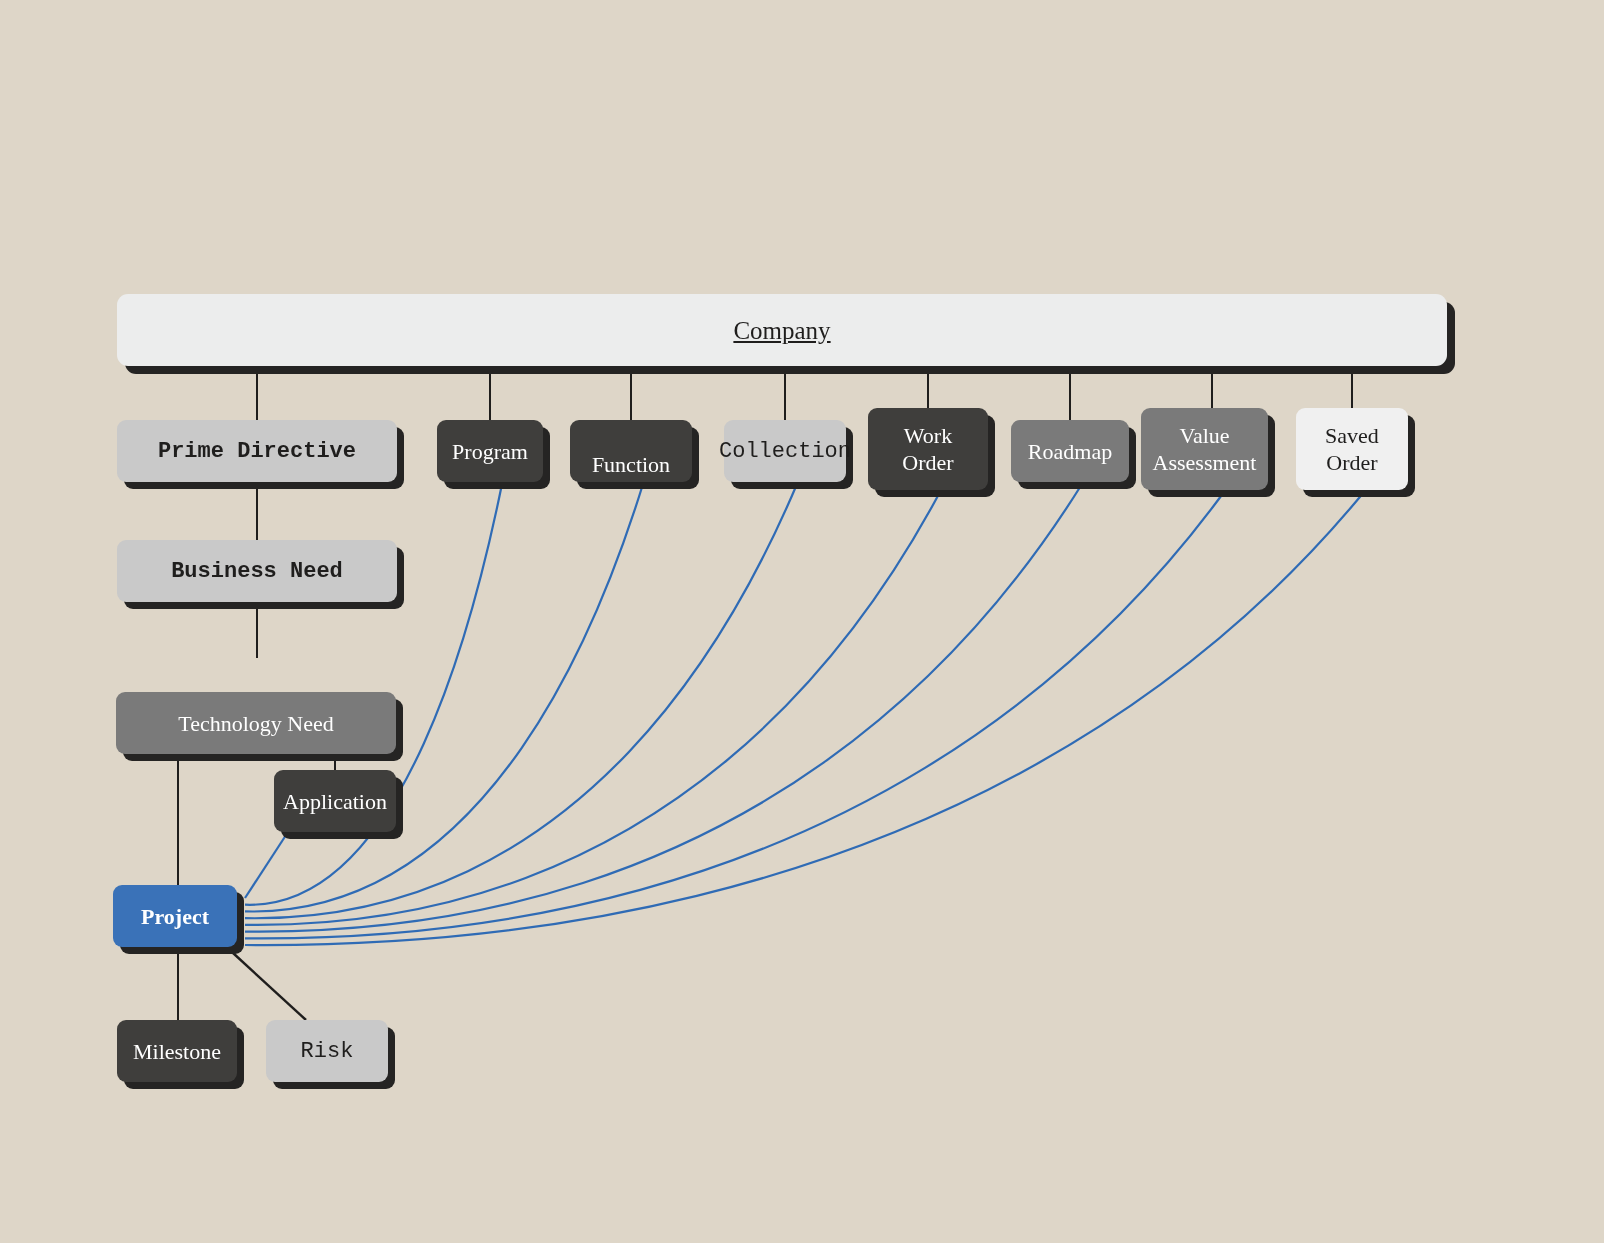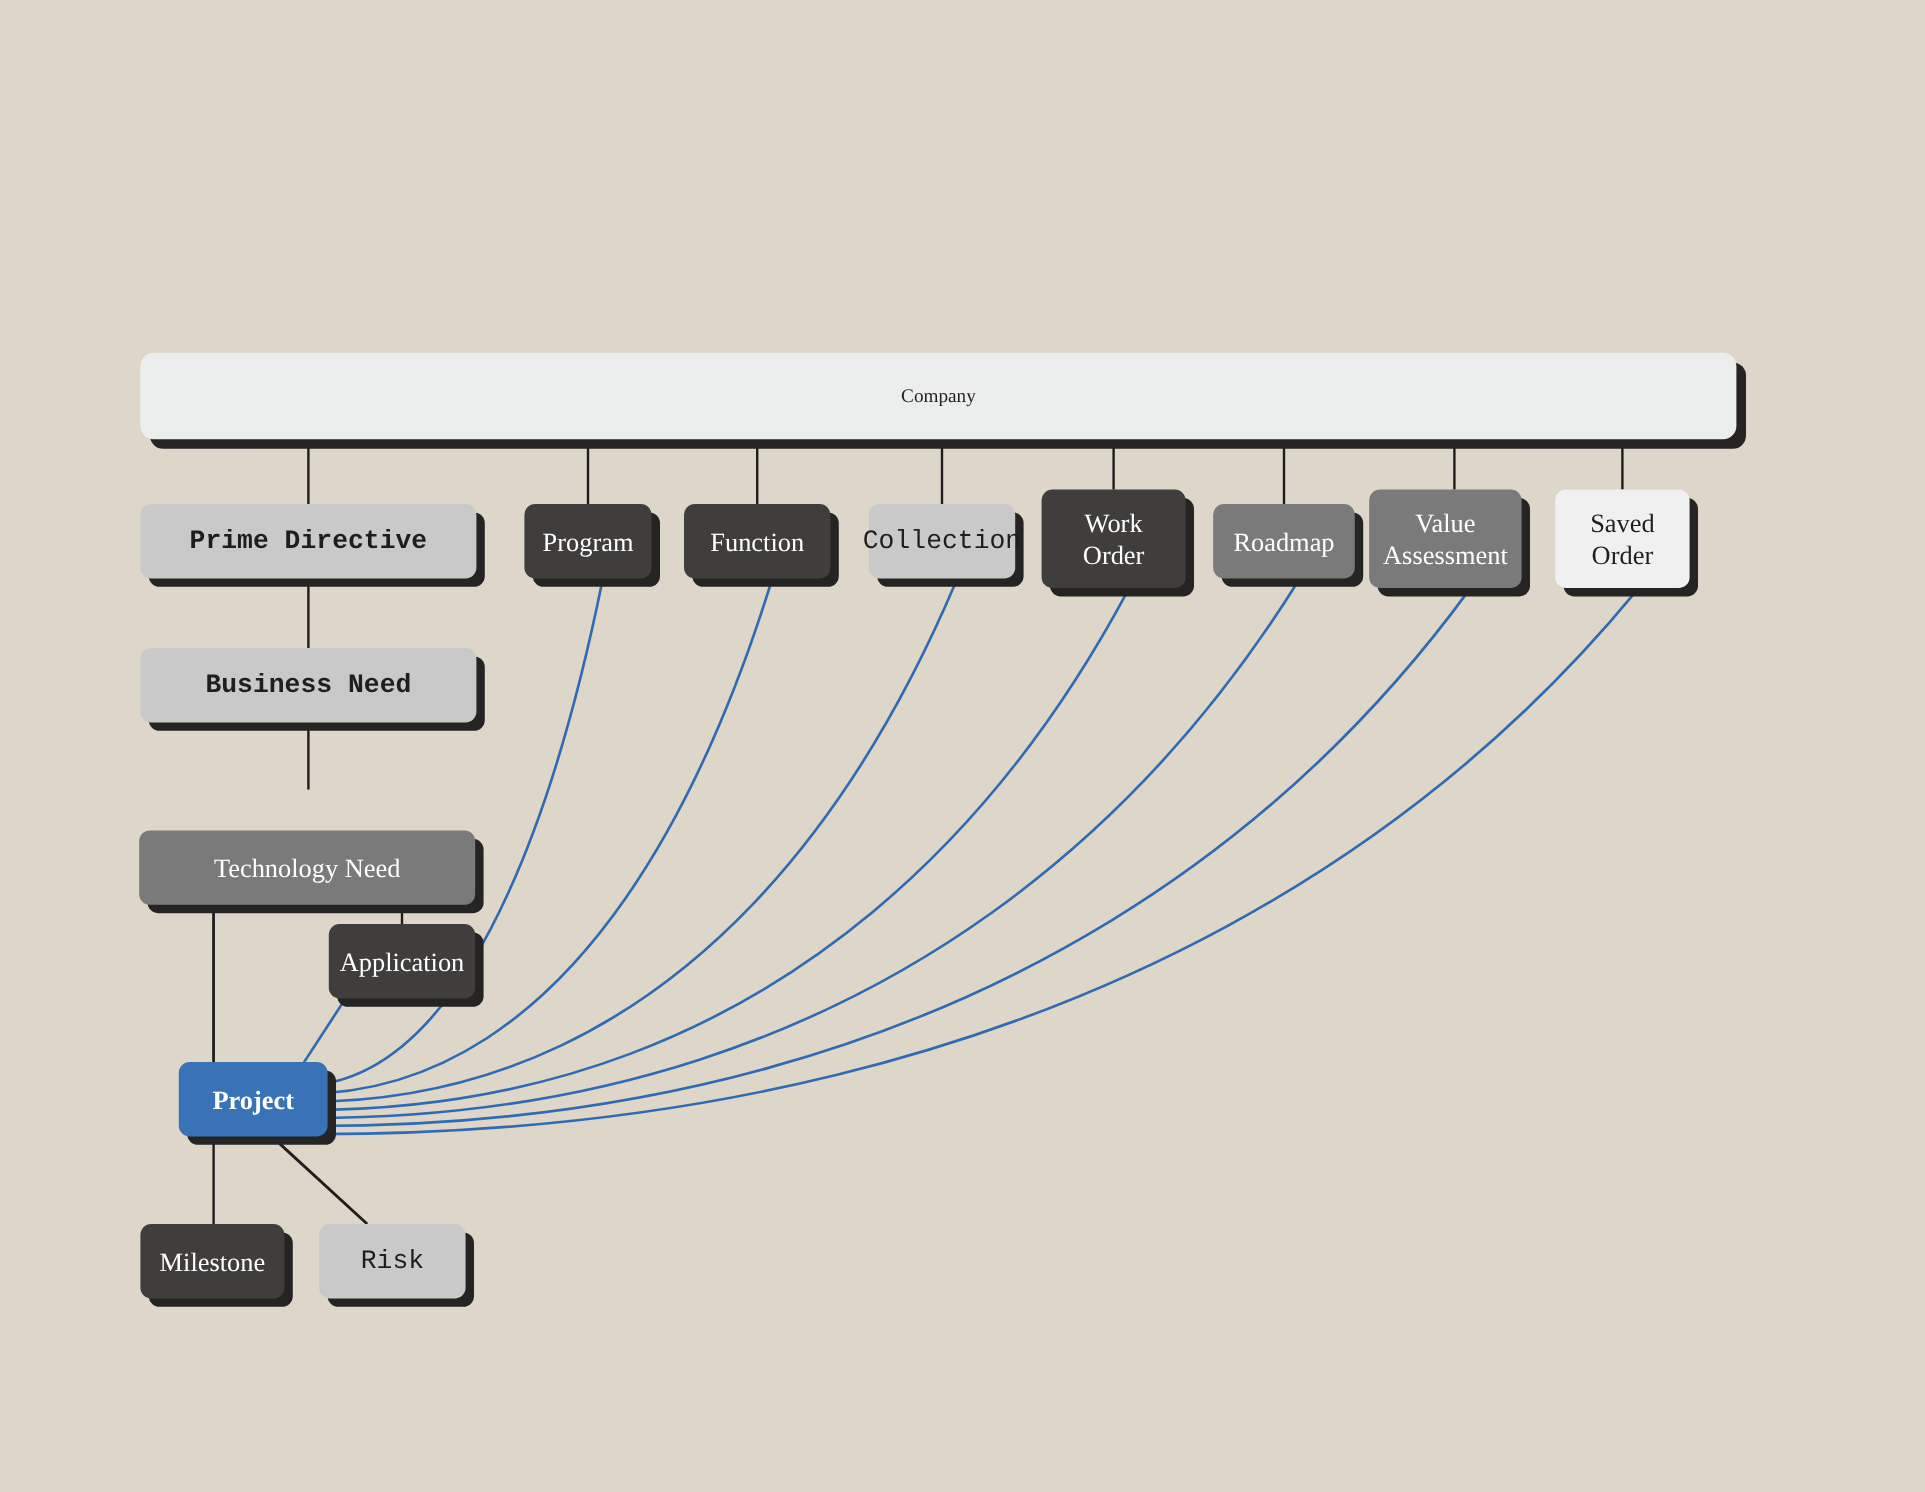--- a/index.html
+++ b/index.html
@@ -51,29 +51,30 @@
     text-align: center;
     font-size: 22px;
     line-height: 27px;
     padding: 4px 10px;
     box-shadow: 7px 7px 0 0 #252423;
     z-index: 3;
     font-family: "Liberation Serif", "DejaVu Serif", serif;
   }
   .node.company {
     border-radius: 11px;
-    font-size: 16px;
+    font-size: 25px;
     box-shadow: 8px 8px 0 0 #252423;
+    text-decoration: underline;
   }
   .node.t-light   { background: #eceded; color: #1f1e1d; }
   .node.t-lightgray { background: #c9c9c9; color: #1f1e1d; font-family: Liberation Mono, monospace; }
   .node.t-white   { background: #f0f0f0; color: #1f1e1d; }
   .node.t-mid     { background: #7a7a7a; color: #ffffff; }
   .node.t-dark    { background: #3f3e3c; color: #ffffff; }
-  .node.t-blue    { background: #3a72b8; color: #ffffff; font-weight: bold; margin-left: 36px; }
+  .node.t-blue    { background: #3a72b8; color: #ffffff; font-weight: bold; }
   .node.bold      { font-weight: bold; }
 </style>
 </head>
 <body>
 
 <div id="stage">
 
 
   <svg id="edge-layer" viewBox="0 0 1604 1243" width="1604" height="1243">
       <path d="M 257 368 L 257 420" fill="none" stroke="#1f1e1d" stroke-width="2"></path>
@@ -103,21 +104,21 @@
   <div id="node-layer">
       <div class="node t-light company" style="left: 117px; top: 294px; width: 1330px; height: 72px;">
         <span>Company</span>
       </div>
       <div class="node t-lightgray bold" style="left: 117px; top: 420px; width: 280px; height: 62px;">
         <span>Prime Directive</span>
       </div>
       <div class="node t-dark" style="left: 437px; top: 420px; width: 106px; height: 62px;">
         <span>Program</span>
       </div>
-      <div class="node t-dark" style="left: 570px; top: 420px; width: 122px; height: 62px;">
+      <div class="node t-dark" style="left: 570px; top: 420px; width: 122px; height: 62px; align-items: flex-end;">
         <span>Function</span>
       </div>
       <div class="node t-lightgray" style="left: 724px; top: 420px; width: 122px; height: 62px;">
         <span>Collection</span>
       </div>
       <div class="node t-dark" style="left: 868px; top: 408px; width: 120px; height: 82px;">
         <span>Work Order</span>
       </div>
       <div class="node t-mid" style="left: 1011px; top: 420px; width: 118px; height: 62px;">
         <span>Roadmap</span>

